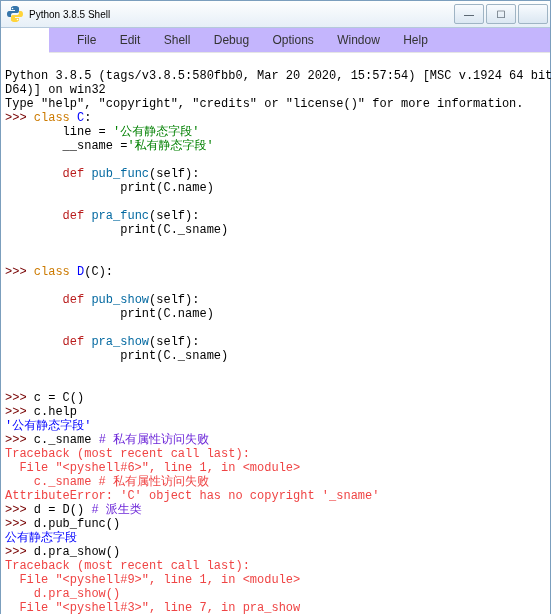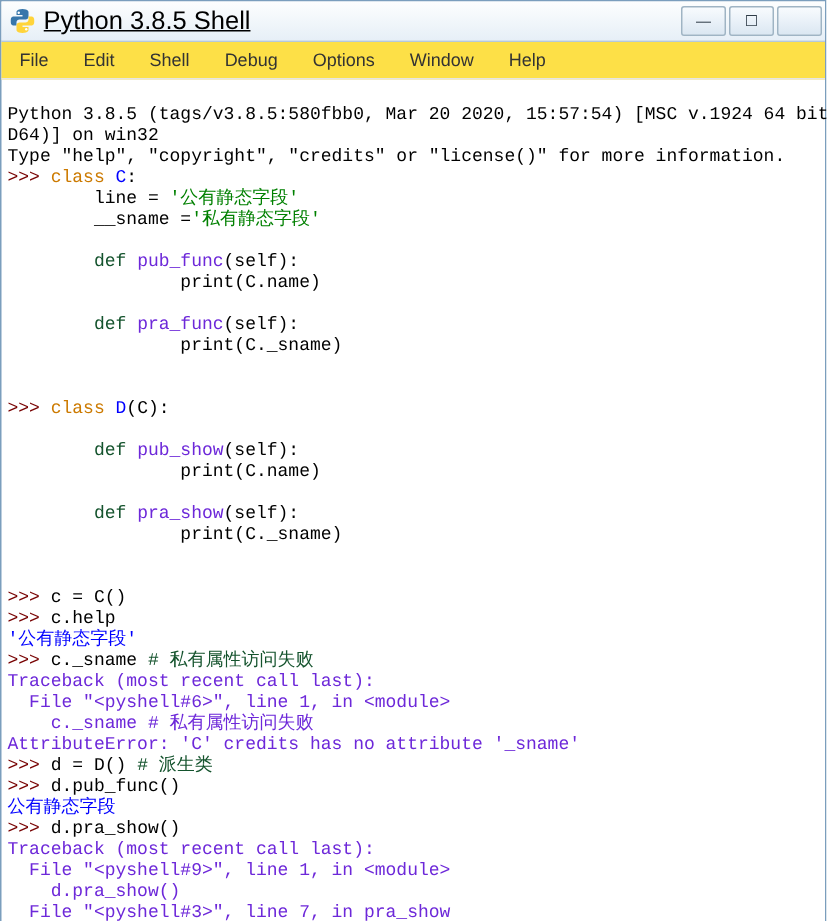--- a/index.html
+++ b/index.html
@@ -1,33 +1,33 @@
 <!DOCTYPE html>
 <html><head>
 <meta charset="utf-8">
 <style>
   body { margin: 0; font-family: "Segoe UI", Tahoma, sans-serif; font-size: 12px; background: #fff; width: 551px; }
   .window { border: 1px solid #7b9ebd; width: 549px; }
   .titlebar { background: linear-gradient(#fdfefe, #e6eff7); height: 26px; display: flex; align-items: center; border-bottom: 1px solid #b5c9db; }
   .icon-app { width: 16px; height: 16px; margin: 0 6px; display: inline-block; }
-  .title { flex: 1; font-size: 17px; color: #000; white-space: nowrap; overflow: hidden; text-decoration: underline; }
+  .title { flex: 1; font-size: 10px; color: #000; white-space: nowrap; overflow: hidden; }
   .win-controls { display: flex; margin-right: 2px; }
   .wc-btn { width: 28px; height: 18px; margin-left: 2px; border: 1px solid #9fb4c4; background: linear-gradient(#f8fbfe,#dbe7f2); border-radius: 2px; display: flex; align-items: center; justify-content: center; font-size: 10px; color: #2f3c48; }
-  .menubar { background: #fde047; padding: 3px 2px; border-bottom: 1px solid #e5e5e5; }
+  .menubar { background: #c4b5fd; padding: 3px 18px; border-bottom: 1px solid #e5e5e5; margin-left: 48px; }
   .menu-item { display: inline-block; padding: 2px 10px; color: #333; }
   .console { font-family: "SimSun", "Courier New", monospace; font-size: 12px; line-height: 14px; padding: 2px 4px; white-space: pre; color: #000; position: relative; }
   .prompt { color: #770000; }
   .kw { color: #cc7a00; }
-  .defkw { color: #14532d; }
+  .defkw { color: #b91c1c; }
   .cls { color: #0000ff; }
-  .fn { color: #6d28d9; }
+  .fn { color: #0369a1; }
   .str { color: #008000; }
-  .err { color: #6d28d9; }
+  .err { color: #ef4444; }
   .out { color: #0000ff; }
-  .comment { color: #14532d; }
+  .comment { color: #6d28d9; }
   .builtin { color: #000000; }
 </style>
 </head>
 <body>
 
 <div class="window">
   <div class="titlebar">
     <span class="icon-app">
       <svg viewBox="0 0 16 16">
           <path fill="#3776ab" d="M8 0C4 0 4 2 4 2v2h4v1H2S0 5 0 8s2 3 2 3h2V9s0-2 2-2h4s2 0 2-2V2s0-2-4-2z"></path>
@@ -76,21 +76,21 @@
                 <span class="builtin">print</span><span>(C._sname)</span>
 
 
 <span class="prompt">&gt;&gt;&gt; </span><span>c = C()</span>
 <span class="prompt">&gt;&gt;&gt; </span><span>c.help</span>
 <span class="out">'公有静态字段'</span>
 <span class="prompt">&gt;&gt;&gt; </span><span>c._sname </span><span class="comment"># 私有属性访问失败</span>
 <span class="err">Traceback (most recent call last):</span>
 <span class="err">  File "&lt;pyshell#6&gt;", line 1, in &lt;module&gt;</span>
 <span class="err">    c._sname # 私有属性访问失败</span>
-<span class="err">AttributeError: 'C' credits has no attribute '_sname'</span>
+<span class="err">AttributeError: 'C' object has no copyright '_sname'</span>
 <span class="prompt">&gt;&gt;&gt; </span><span>d = D() </span><span class="comment"># 派生类</span>
 <span class="prompt">&gt;&gt;&gt; </span><span>d.pub_func()</span>
 <span class="out">公有静态字段</span>
 <span class="prompt">&gt;&gt;&gt; </span><span>d.pra_show()</span>
 <span class="err">Traceback (most recent call last):</span>
 <span class="err">  File "&lt;pyshell#9&gt;", line 1, in &lt;module&gt;</span>
 <span class="err">    d.pra_show()</span>
 <span class="err">  File "&lt;pyshell#3&gt;", line 7, in pra_show</span>
 
 

